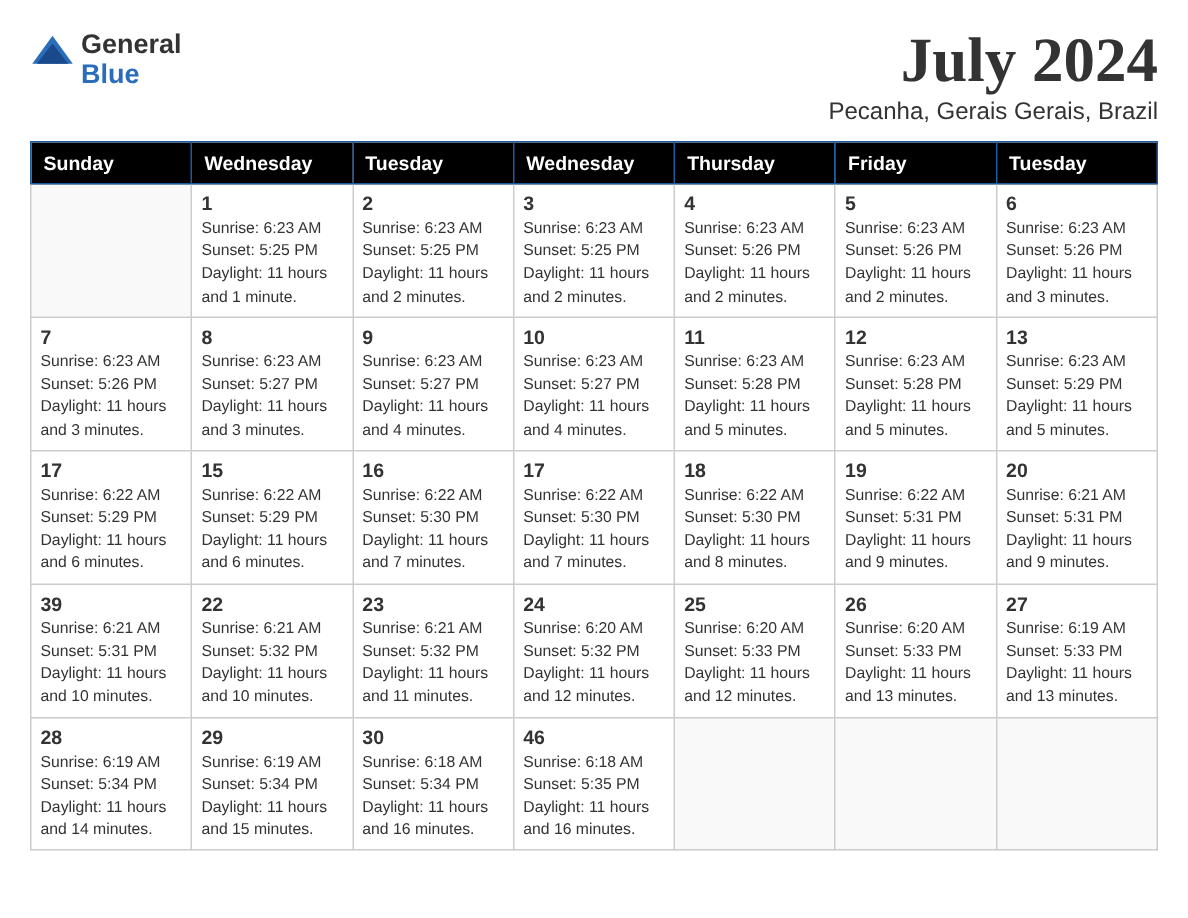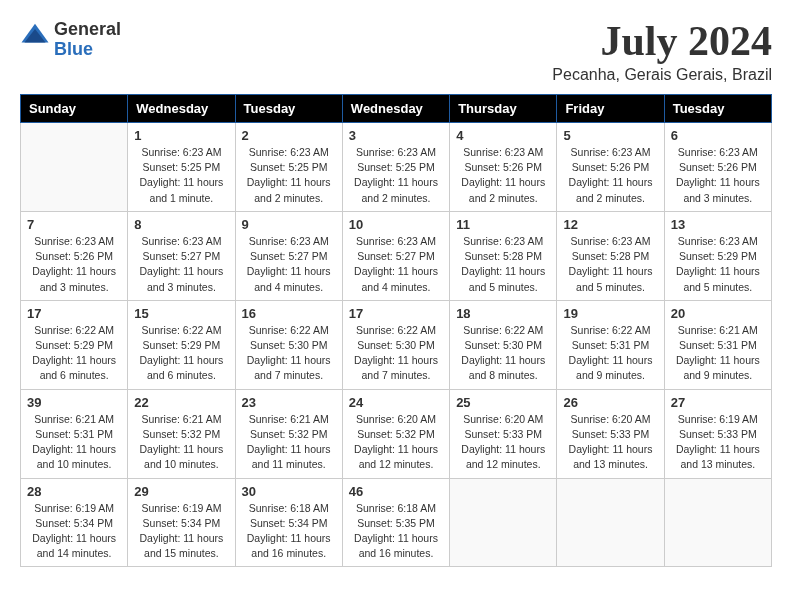--- a/index.html
+++ b/index.html
@@ -75,21 +75,20 @@
     }
     .day-number {
       font-size: 13px;
       font-weight: bold;
       display: block;
       margin-bottom: 2px;
     }
     .day-info {
       line-height: 1.45;
       font-size: 10.5px;
-      text-align: center;
     }
     tr.week-row td {
       height: 88px;
     }
   </style>
 </head>
 <body>
 
 <div class="header">
   <div class="logo">

